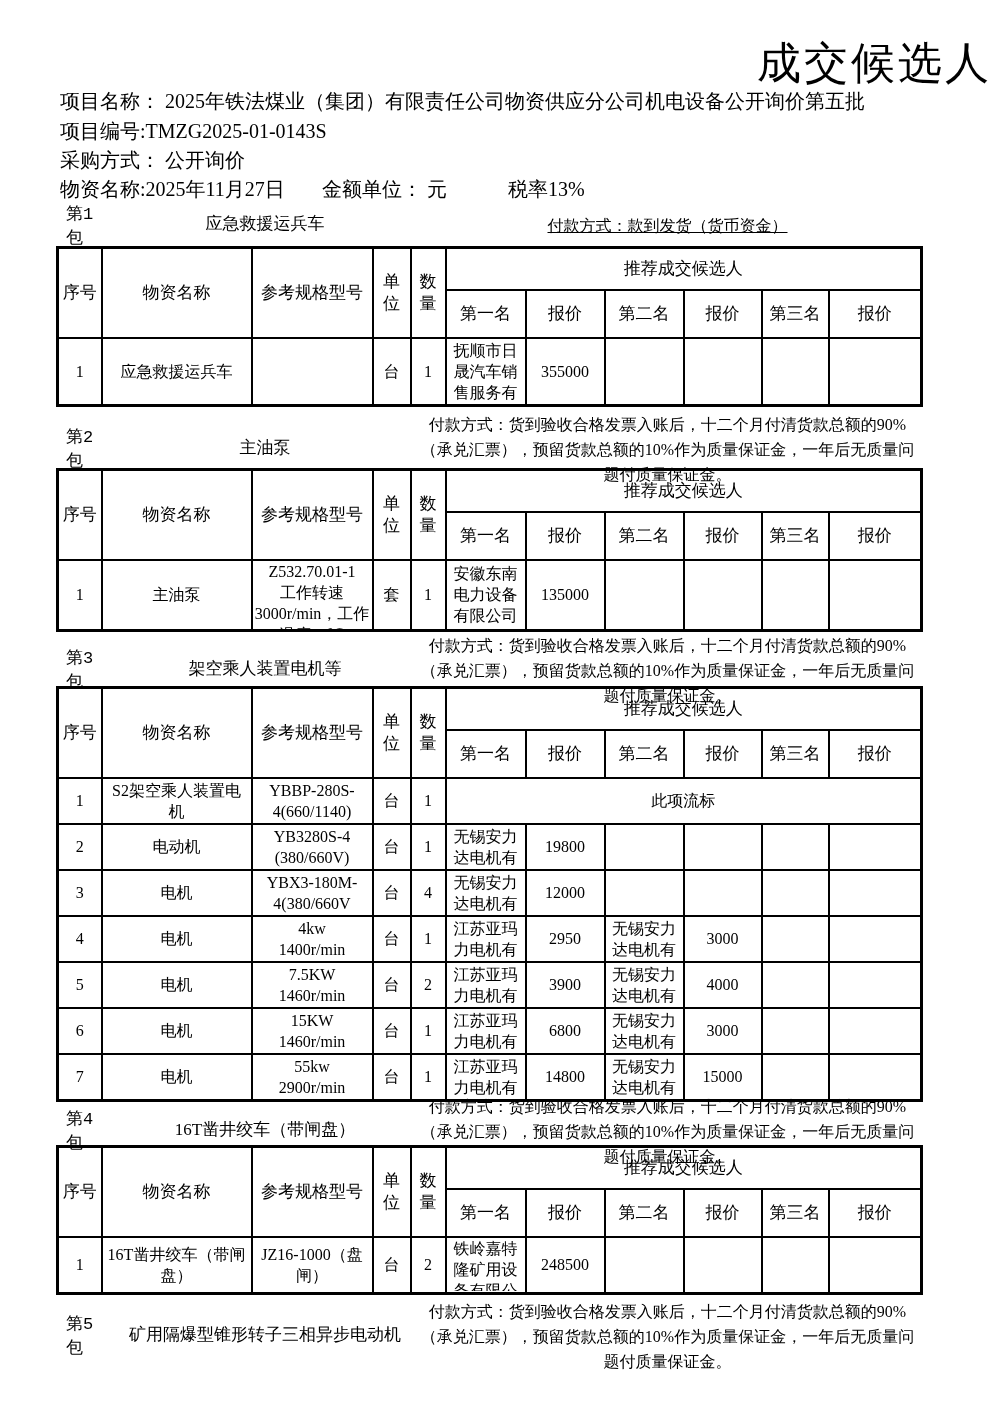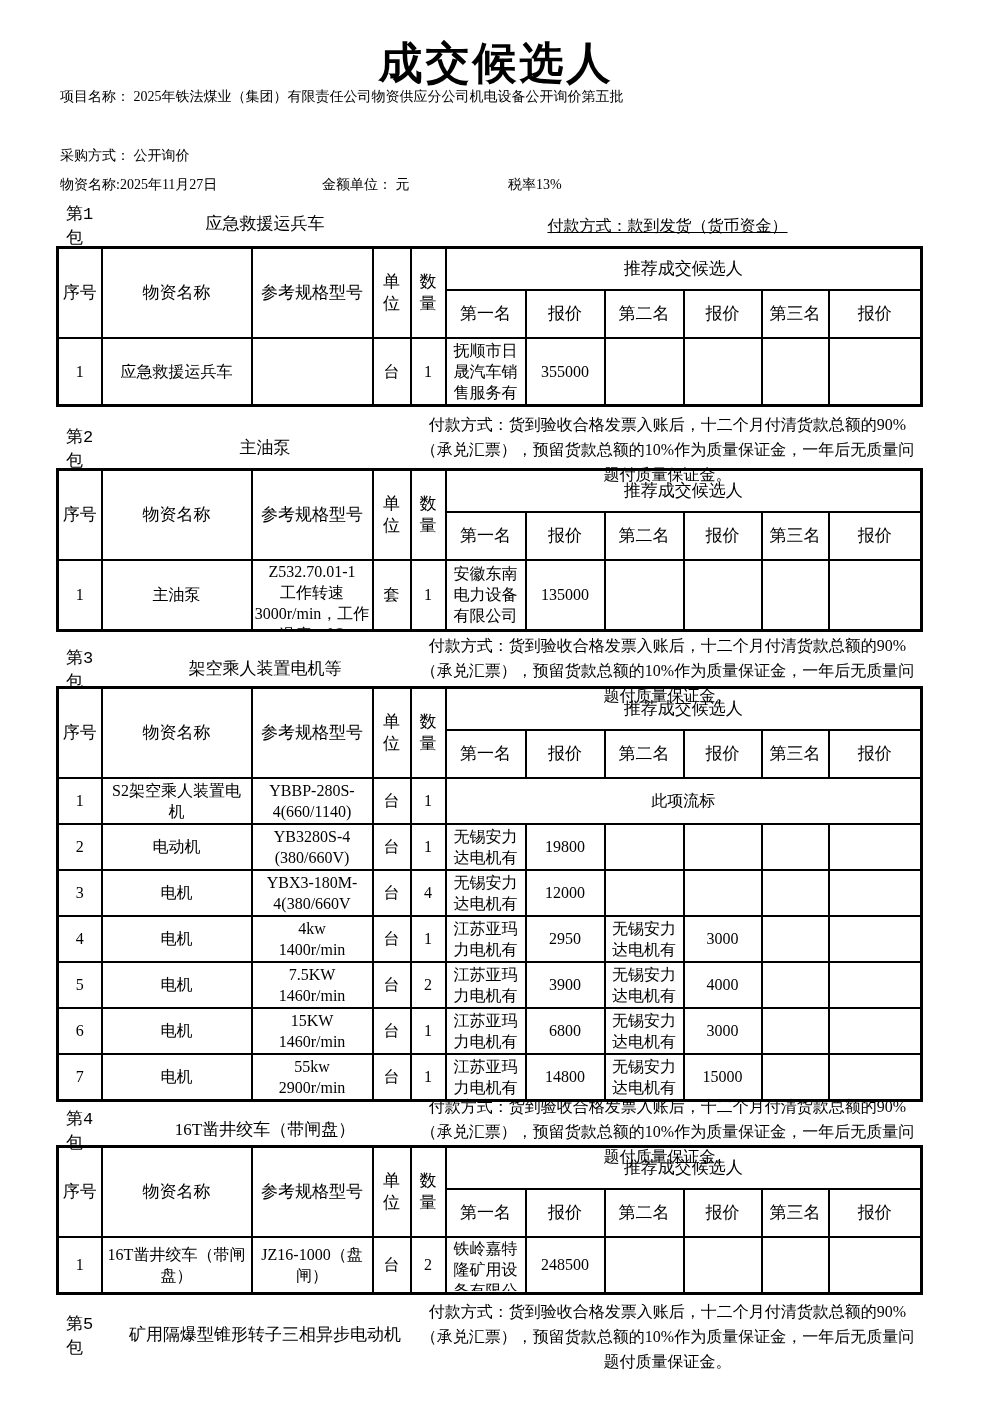--- a/index.html
+++ b/index.html
@@ -1,24 +1,24 @@
 <!DOCTYPE html>
 <html><head>
 <meta charset="utf-8">
 <style>
   html,body { margin:0; padding:0; background:#fff; }
   .page {
     position:relative; width:992px; height:1403px; background:#ffffff; color:#000;
     font-family:"Liberation Serif","DejaVu Serif",serif; overflow:hidden;
   }
   .title {
-    position:absolute; top:34px; left:0; width:100%; text-align:center;
-    font-size:44px; font-weight:700; letter-spacing:3px;
-  }
-  .meta { position:absolute; left:60px; font-size:14px; white-space:nowrap; }
+    position:absolute; top:34px; left:0; width:100%; text-align:right;
+    font-size:44px; font-weight:400; letter-spacing:3px;
+  }
+  .meta { position:absolute; left:60px; font-size:20px; white-space:nowrap; }
   .m1 { top:88px; } .m2 { top:118px; } .m3 { top:147px; } .m4 { top:176px; }
   .m4 .seg1 { display:inline-block; width:262px; }
   .m4 .seg2 { display:inline-block; width:186px; }
 
   .pkg { position:absolute; left:56px; width:864px; font-size:17px; }
   .pkg-label { position:absolute; left:10px; width:42px; line-height:24px;font-family:Liberation Mono, monospace; }
   .pkg-name  { position:absolute; left:44px; width:330px; text-align:center; line-height:21px; }
   .pkg-pay   {
     position:absolute; left:359px; width:505px; text-align:center;
     font-size:16px; line-height:25px; white-space:pre-line;
@@ -49,20 +49,21 @@
   .clip53 { height:53px; overflow:hidden; }
 </style>
 </head>
 <body>
 
 <div class="page">
 
   <div class="title">成交候选人</div>
 
   <div class="meta m1">项目名称： 2025年铁法煤业（集团）有限责任公司物资供应分公司机电设备公开询价第五批</div>
+  <div class="meta m2">项目编号:TMZG2025-01-0143S</div>
   <div class="meta m3">采购方式： 公开询价</div>
   <div class="meta m4">
     <span class="seg1">物资名称:2025年11月27日</span><span class="seg2">金额单位： 元</span><span class="seg3">税率13%</span>
   </div>
 
   <div class="pkg s1">
     <div class="pkg-label">第1包</div>
     <div class="pkg-name">应急救援运兵车</div>
     <div class="pkg-pay">付款方式：款到发货（货币资金）</div>
   </div>

